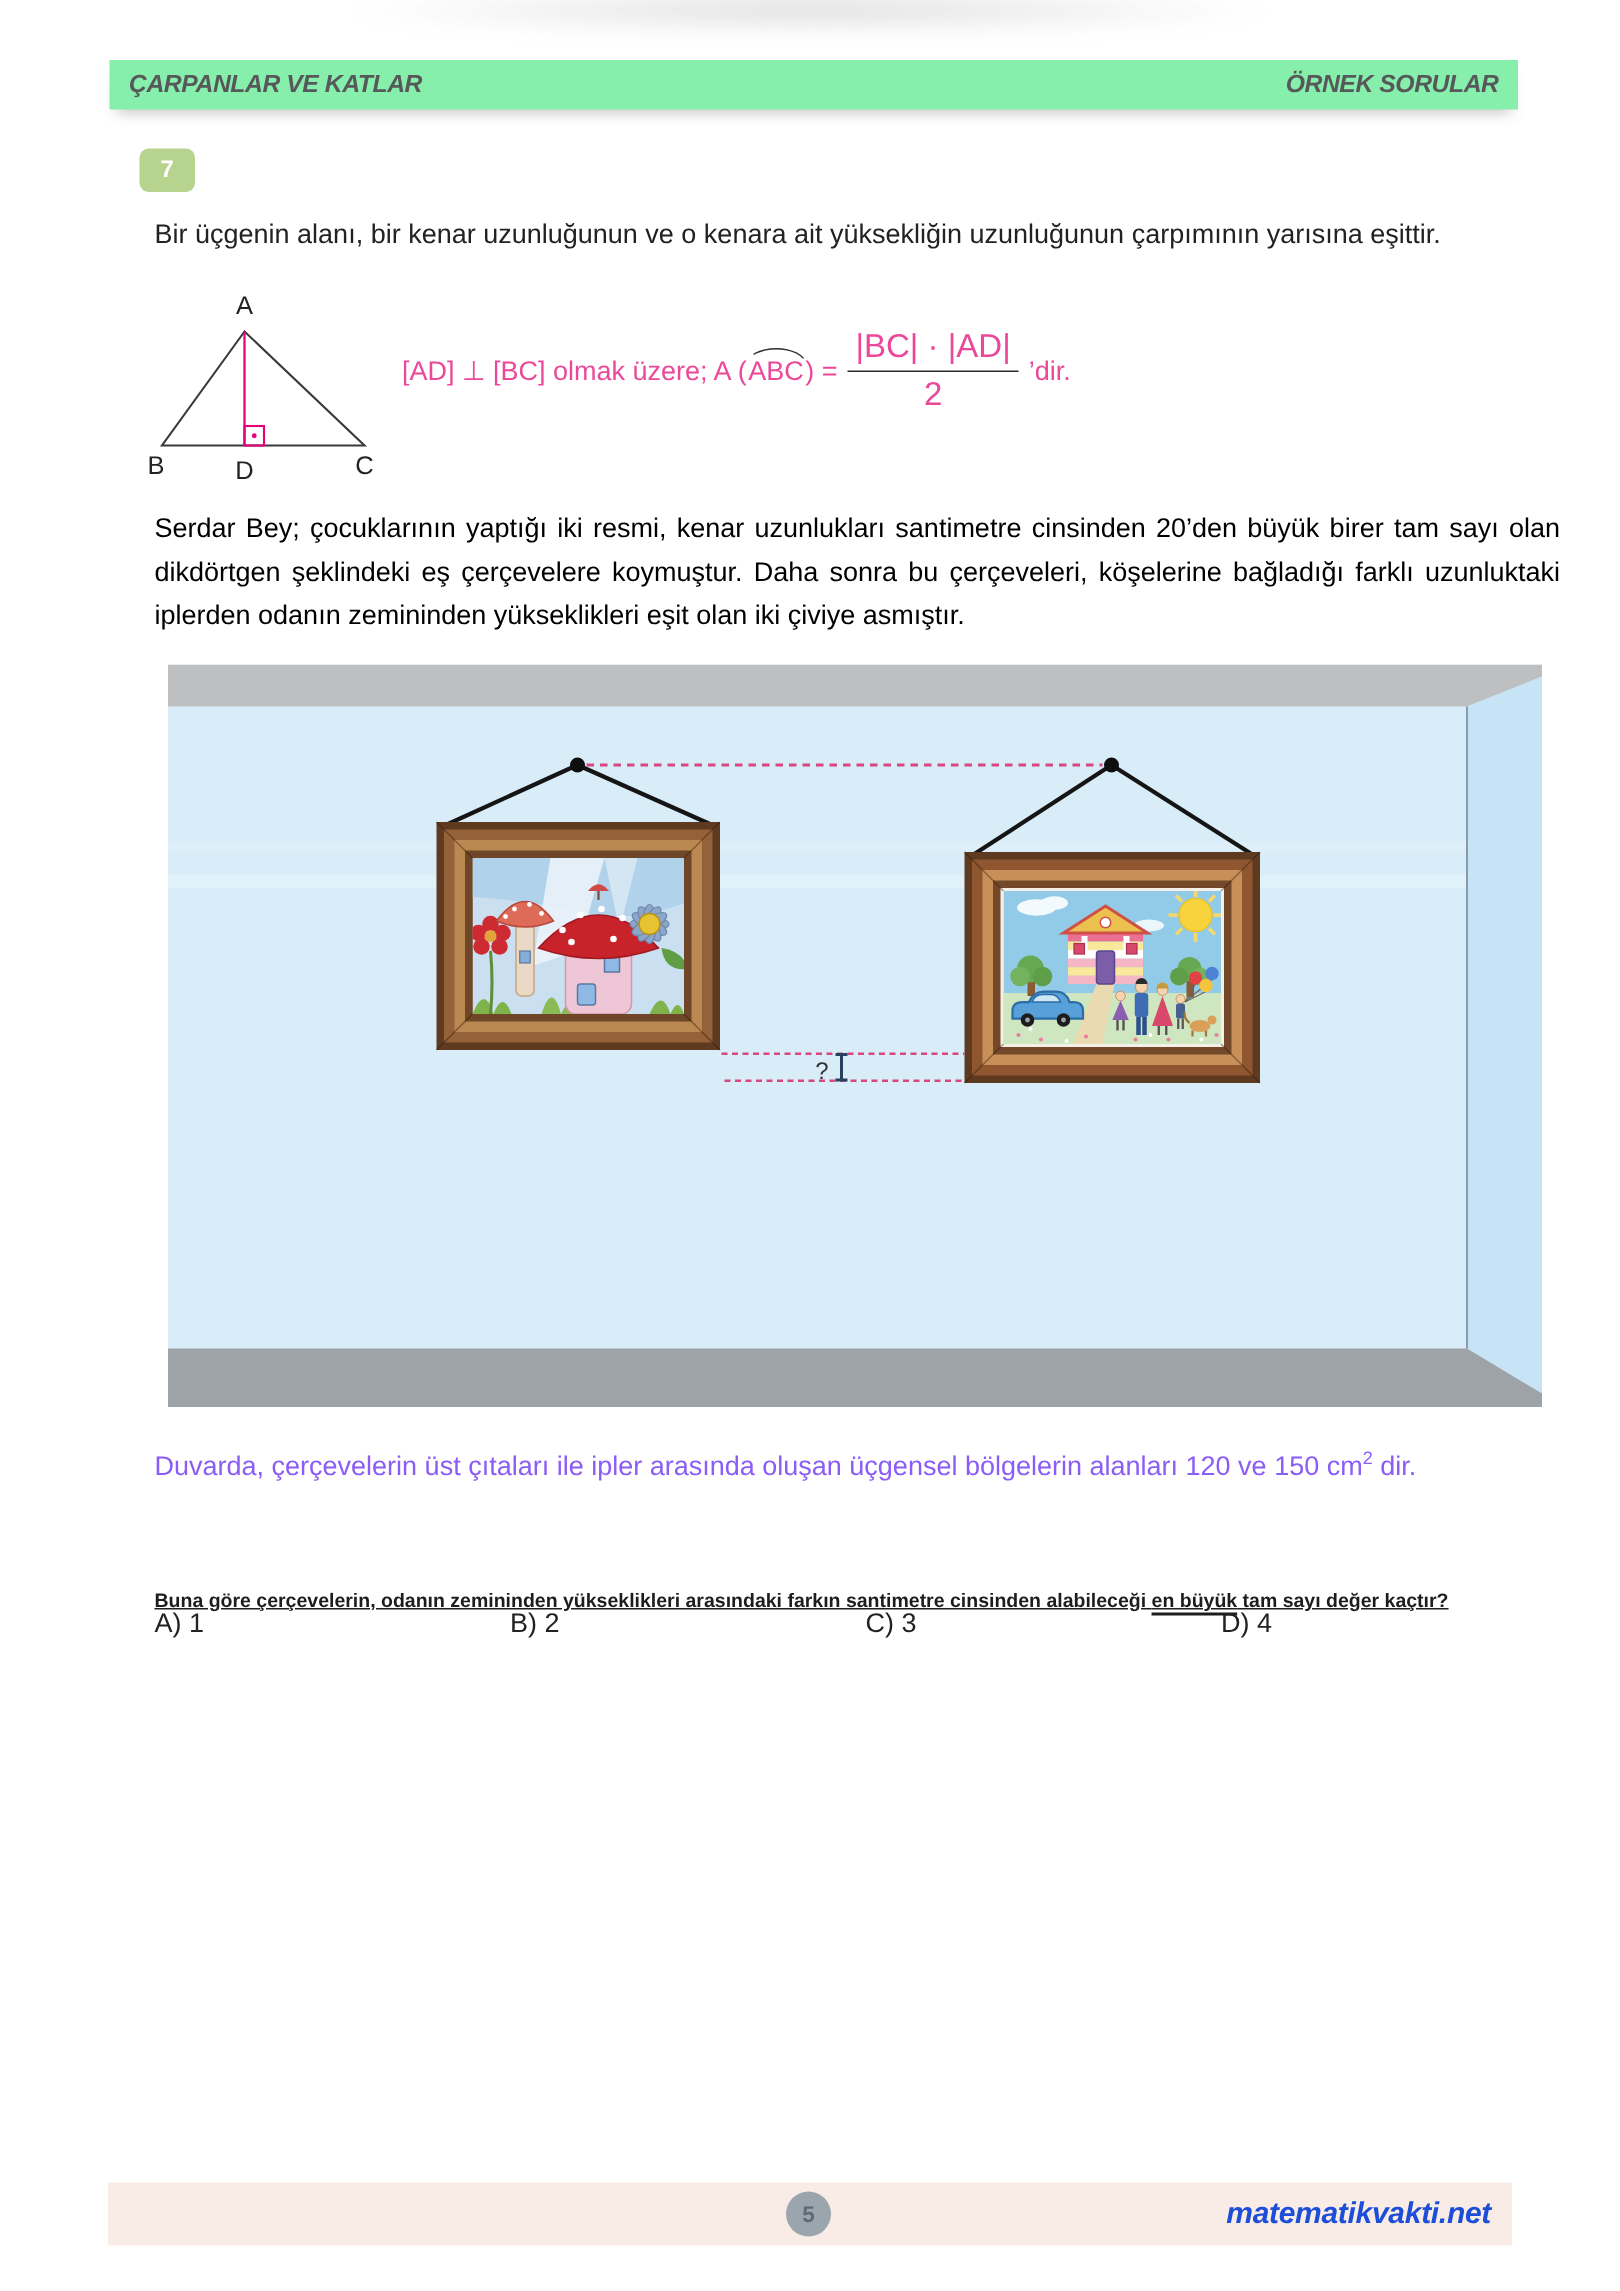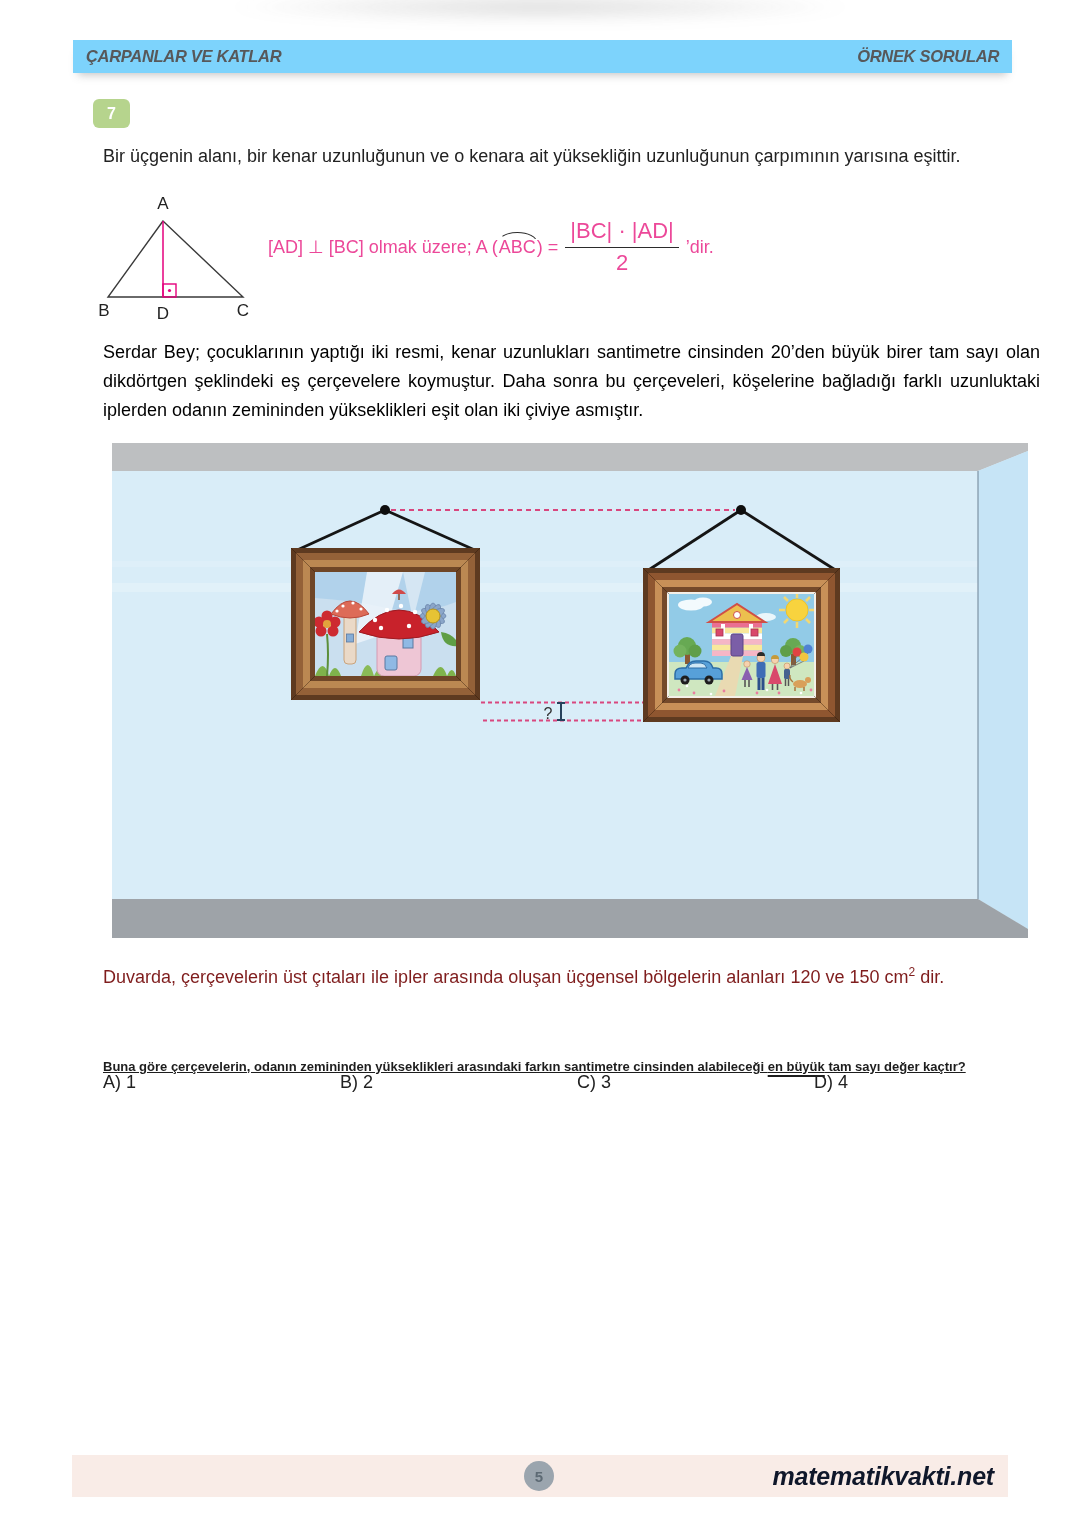--- a/index.html
+++ b/index.html
@@ -8,21 +8,21 @@
     position:relative; width:1080px; height:1527px; background:#ffffff;
     font-family:"Liberation Sans", sans-serif; color:#2b2b2b; overflow:hidden;
   }
   .scan-smudge-top {
     position:absolute; top:-8px; left:220px; width:640px; height:30px;
     background:radial-gradient(ellipse at center, rgba(110,110,110,.45), rgba(255,255,255,0) 70%);
     filter:blur(7px); opacity:.55;
   }
   .header-bar {
     position:absolute; left:73px; top:40px; width:939px; height:33px;
-    background:#7dd3fc; display:flex; align-items:center; justify-content:space-between;
+    background:#86efac; display:flex; align-items:center; justify-content:space-between;
     padding:0 13px; box-shadow:0 7px 9px -5px rgba(90,90,90,.35);
   }
   .header-title {
     font-weight:bold; font-size:16.5px; color:#57585a; letter-spacing:-0.3px; font-style:italic;
   }
   .q-badge {
     position:absolute; left:93px; top:99px; width:37px; height:29px; border-radius:6px;
     background:#b6d48d; color:#ffffff; font-weight:bold; font-size:16px;
     display:flex; align-items:center; justify-content:center;
   }
@@ -43,21 +43,21 @@
   }
   .frac { display:inline-block; text-align:center; margin:0 7px; font-size:22px; }
   .frac .num { display:block; padding:0 5px 3px; border-bottom:1.6px solid #2b2b2b; }
   .frac .den { display:block; padding-top:2px; }
   .setup-par {
     position:absolute; left:103px; top:338px; width:937px;
     font-size:18px; line-height:29px; text-align:justify; color:#000000;
   }
   .room { position:absolute; left:112px; top:443px; width:916px; height:495px; }
   .areas-line {
-    position:absolute; left:103px; top:967px; width:937px; font-size:18px; color:#7f1d1d;
+    position:absolute; left:103px; top:967px; width:937px; font-size:18px; color:#8b5cf6;
   }
   sup { font-size:12px; vertical-align:super; line-height:0; }
   .question-bold {
     position:absolute; left:103px; top:1052px; width:937px;
     font-size:13px; font-weight:bold; line-height:30px; text-align:justify; color:#1d1d1d;text-decoration:underline;
   }
   .u-line { text-decoration:underline; text-underline-offset:4px; text-decoration-thickness:1.6px; }
   .options { position:absolute; left:103px; top:1072px; width:950px; height:26px;text-align:right; }
   .option { position:absolute; top:0; font-size:18px; color:#222; white-space:nowrap; }
   .option:nth-child(1){ left:0; } .option:nth-child(2){ left:237px; }
@@ -65,21 +65,21 @@
   .footer-bar {
     position:absolute; left:72px; top:1455px; width:936px; height:42px; background:#f9ece7;
   }
   .page-circle {
     position:absolute; left:452px; top:6px; width:30px; height:30px; border-radius:50%;
     background:#9ba5ae; color:#5d6a74; font-size:15px; font-weight:bold;
     display:flex; align-items:center; justify-content:center;
   }
   .site-brand {
     position:absolute; right:14px; top:0; height:42px; display:flex; align-items:center;
-    font-weight:bold; font-style:italic; font-size:25px; color:#0f172a; letter-spacing:-0.2px;
+    font-weight:bold; font-style:italic; font-size:20px; color:#1d4ed8; letter-spacing:-0.2px;
   }
 </style>
 </head>
 <body>
 
 <div class="page">
 
   <div class="scan-smudge-top"></div>
 
   <div class="header-bar">

